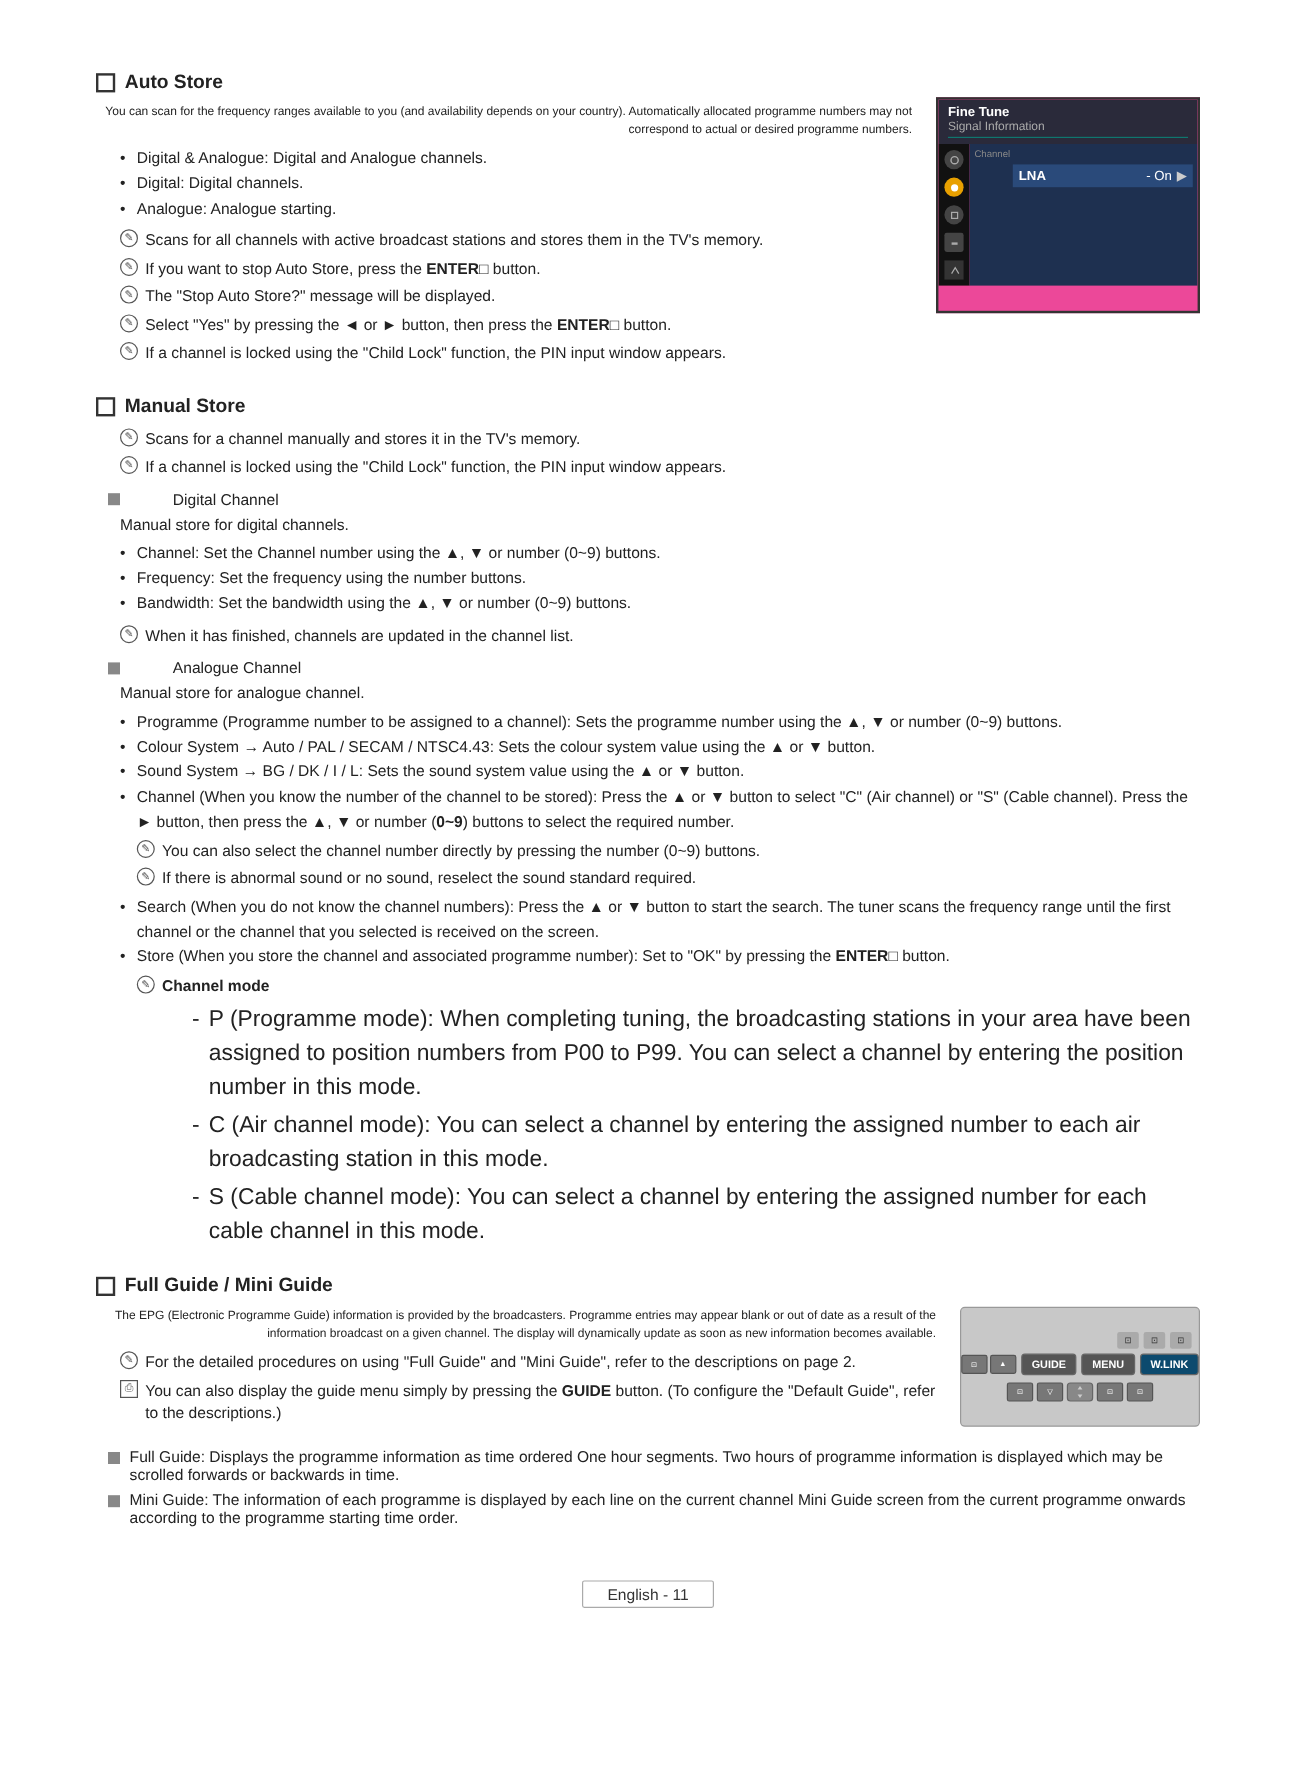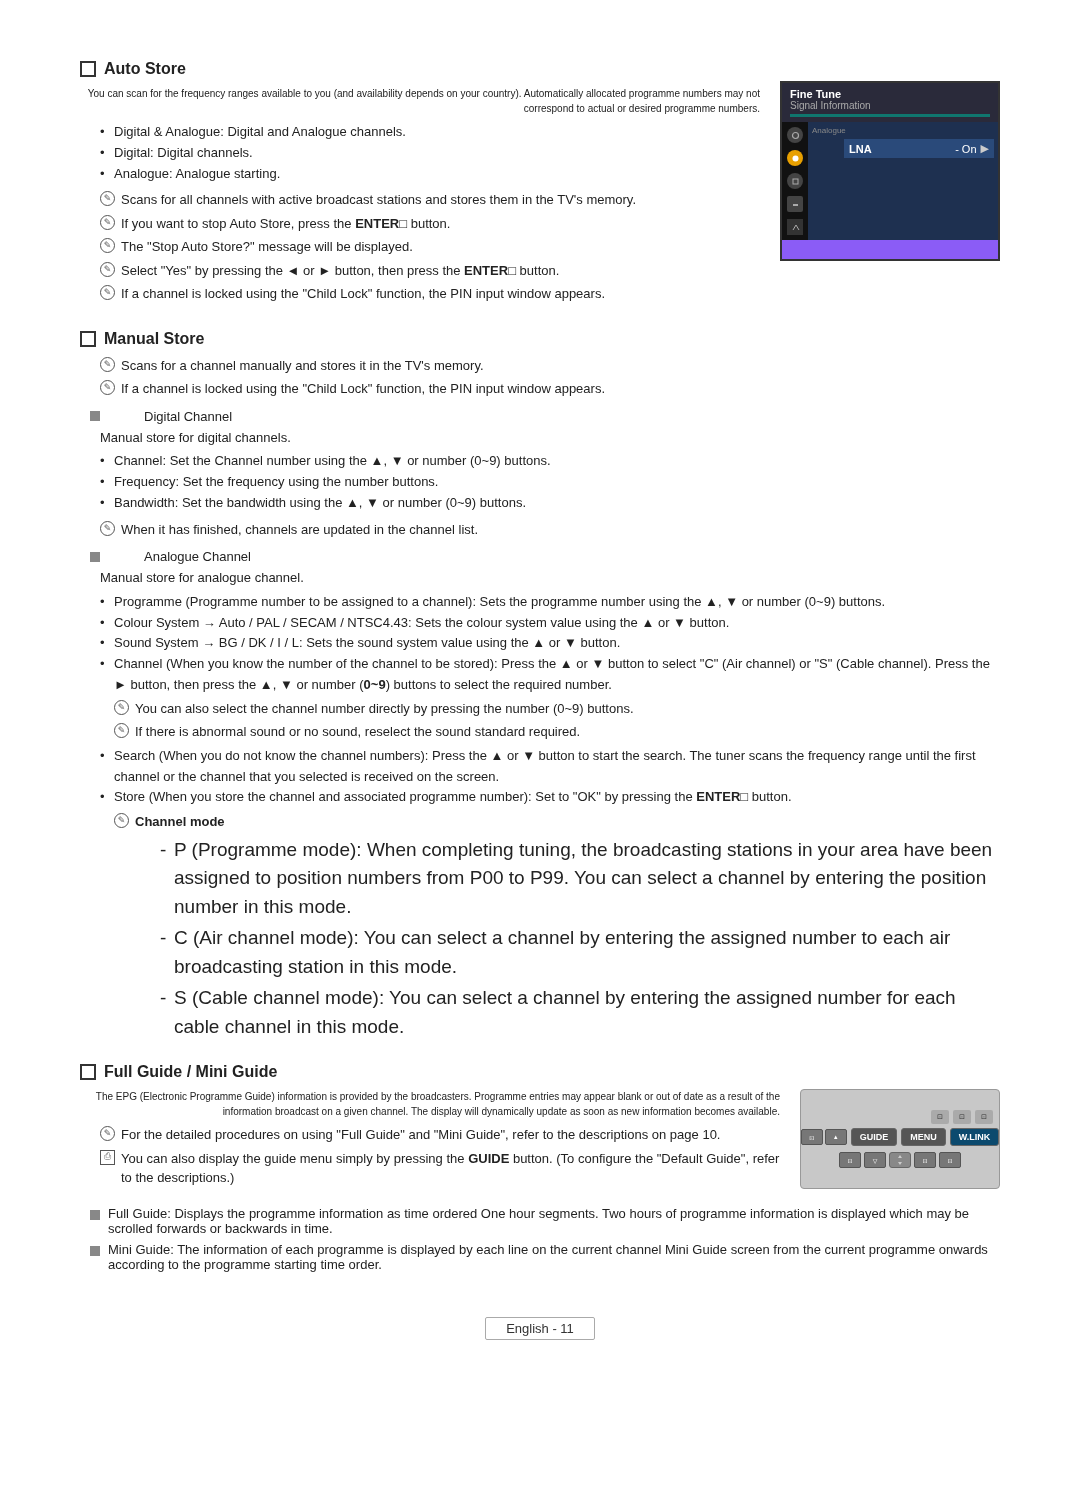--- a/index.html
+++ b/index.html
@@ -256,24 +256,24 @@
         <span class="note-circle">✎</span>
         <span>Select "Yes" by pressing the ◄ or ► button, then press the <span class="bold-text">ENTER</span>□ button.</span>
       </div>
       <div class="note-item">
         <span class="note-circle">✎</span>
         <span>If a channel is locked using the "Child Lock" function, the PIN input window appears.</span>
       </div>
     </div>
 
     <div class="tv-screen-wrapper">
-      <div class="tv-screen" style="width:220px; height:180px; background:#8b5cf6; border:2px solid #333; position:relative; overflow:hidden;">
+      <div class="tv-screen" style="width:220px; height:180px; background:#ec4899; border:2px solid #333; position:relative; overflow:hidden;">
         <div style="background:#2a2a3a; padding:5px 8px;">
           <div style="color:#fff; font-size:11px; font-weight:bold;">Fine Tune</div>
-          <div style="color:#aaa; font-size:10px; border-bottom:3px solid #0f766e; padding-bottom:3px;">Signal Information</div>
+          <div style="color:#aaa; font-size:10px; border-bottom:1px solid #0f766e; padding-bottom:3px;">Signal Information</div>
         </div>
         <div style="display:flex;">
           <div style="width:26px; background:#111; display:flex; flex-direction:column; align-items:center; padding:5px 0; gap:7px;">
             <div style="width:16px;height:16px;border-radius:50%;background:#444;display:flex;align-items:center;justify-content:center;">
               <svg width="9" height="9" viewBox="0 0 9 9" fill="none">
                   <circle cx="4.5" cy="4.5" r="3" stroke="#aaa" stroke-width="1.2"></circle>
                 </svg>
             </div>
             <div style="width:16px;height:16px;border-radius:50%;background:#e8a000;display:flex;align-items:center;justify-content:center;">
               <svg width="9" height="9" viewBox="0 0 9 9" fill="none">
@@ -290,21 +290,21 @@
                   <rect x="2" y="4" width="5" height="2" fill="#aaa"></rect>
                 </svg>
             </div>
             <div style="width:16px;height:16px;background:#333;display:flex;align-items:center;justify-content:center;">
               <svg width="9" height="9" viewBox="0 0 9 9" fill="none">
                   <polyline points="2,7 5,2 8,7" stroke="#aaa" stroke-width="1"></polyline>
                 </svg>
             </div>
           </div>
           <div style="flex:1; background:#1e3050; padding:4px;">
-            <div style="color:#888; font-size:8px; margin-bottom:4px;">Analogue</div>
+            <div style="color:#888; font-size:8px; margin-bottom:4px;">Channel</div>
             <div style="display:flex; align-items:center; background:#2a4a7a; padding:3px 5px;margin-left:32px;">
               <span style="color:#fff; font-size:11px; font-weight:bold; flex:1;">LNA</span>
               <span style="color:#fff; font-size:11px;">- On</span>
               <span style="color:#ccc; font-size:11px; margin-left:4px;">▶</span>
             </div>
           </div>
         </div>
       </div>
     </div>
   </div>
@@ -384,21 +384,21 @@
   <div class="section-header">
     <span class="checkbox-icon"></span>
     <span class="section-title">Full Guide / Mini Guide</span>
   </div>
 
   <div class="guide-row">
     <div class="guide-text">
       <p class="section-intro">The EPG (Electronic Programme Guide) information is provided by the broadcasters. Programme entries may appear blank or out of date as a result of the information broadcast on a given channel. The display will dynamically update as soon as new information becomes available.</p>
       <div class="note-item">
         <span class="note-circle">✎</span>
-        <span>For the detailed procedures on using "Full Guide" and "Mini Guide", refer to the descriptions on page 10.</span>
+        <span>For the detailed procedures on using "Full Guide" and "Mini Guide", refer to the descriptions on page 2.</span>
       </div>
       <div class="note-item">
         <span style="display:inline-flex;align-items:center;justify-content:center;width:15px;height:15px;border:1px solid #555;font-size:9px;color:#555;flex-shrink:0;margin-right:6px;margin-top:1px;">⎙</span>
         <span>You can also display the guide menu simply by pressing the <strong>GUIDE</strong> button. (To configure the "Default Guide", refer to the descriptions.)</span>
       </div>
     </div>
 
     <div class="remote-container">
       <div class="remote-top-icons">
         <div class="remote-top-icon" style="font-size:7px;">⊡</div>

